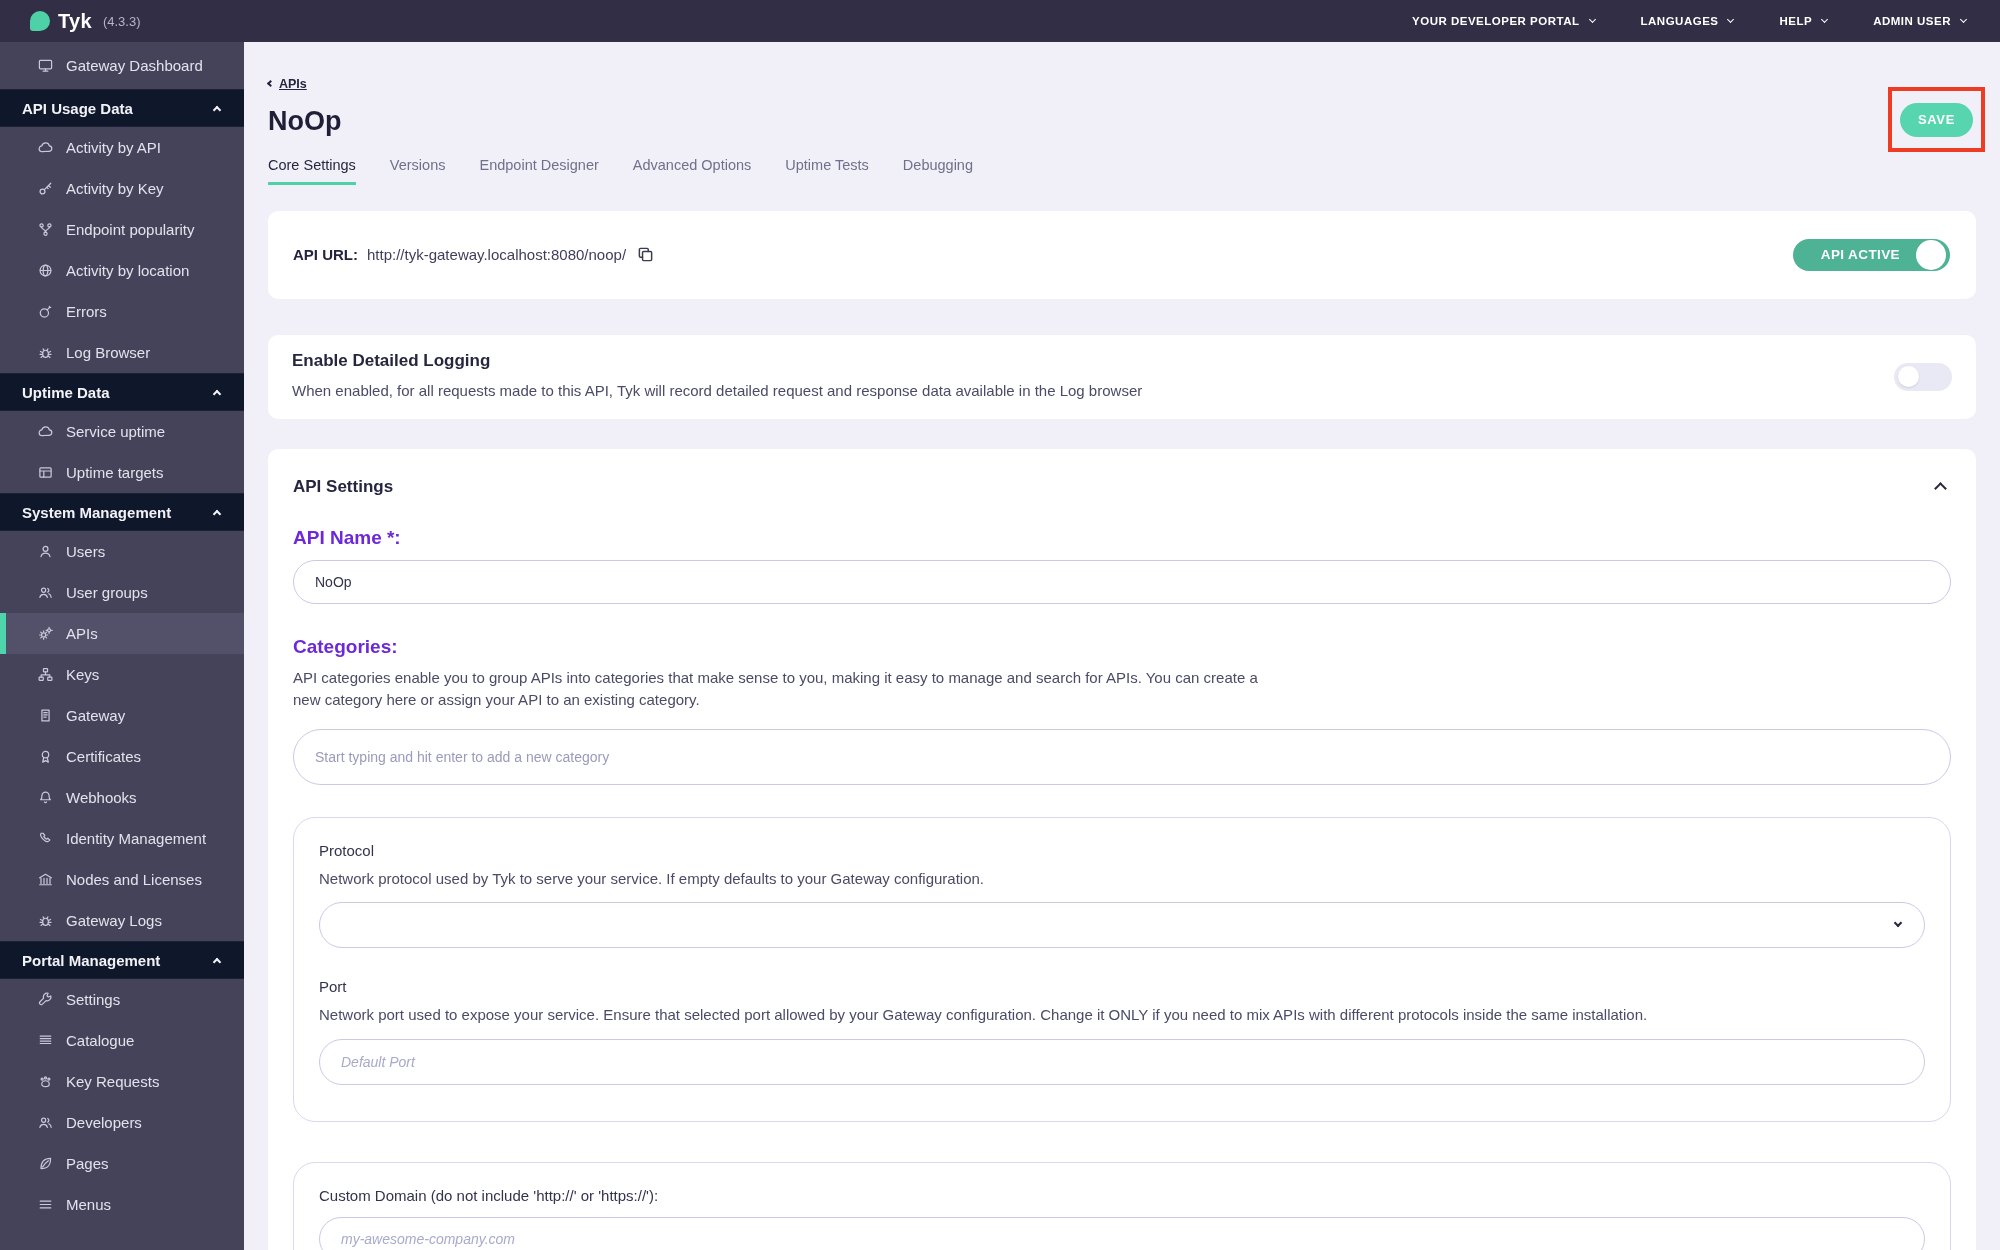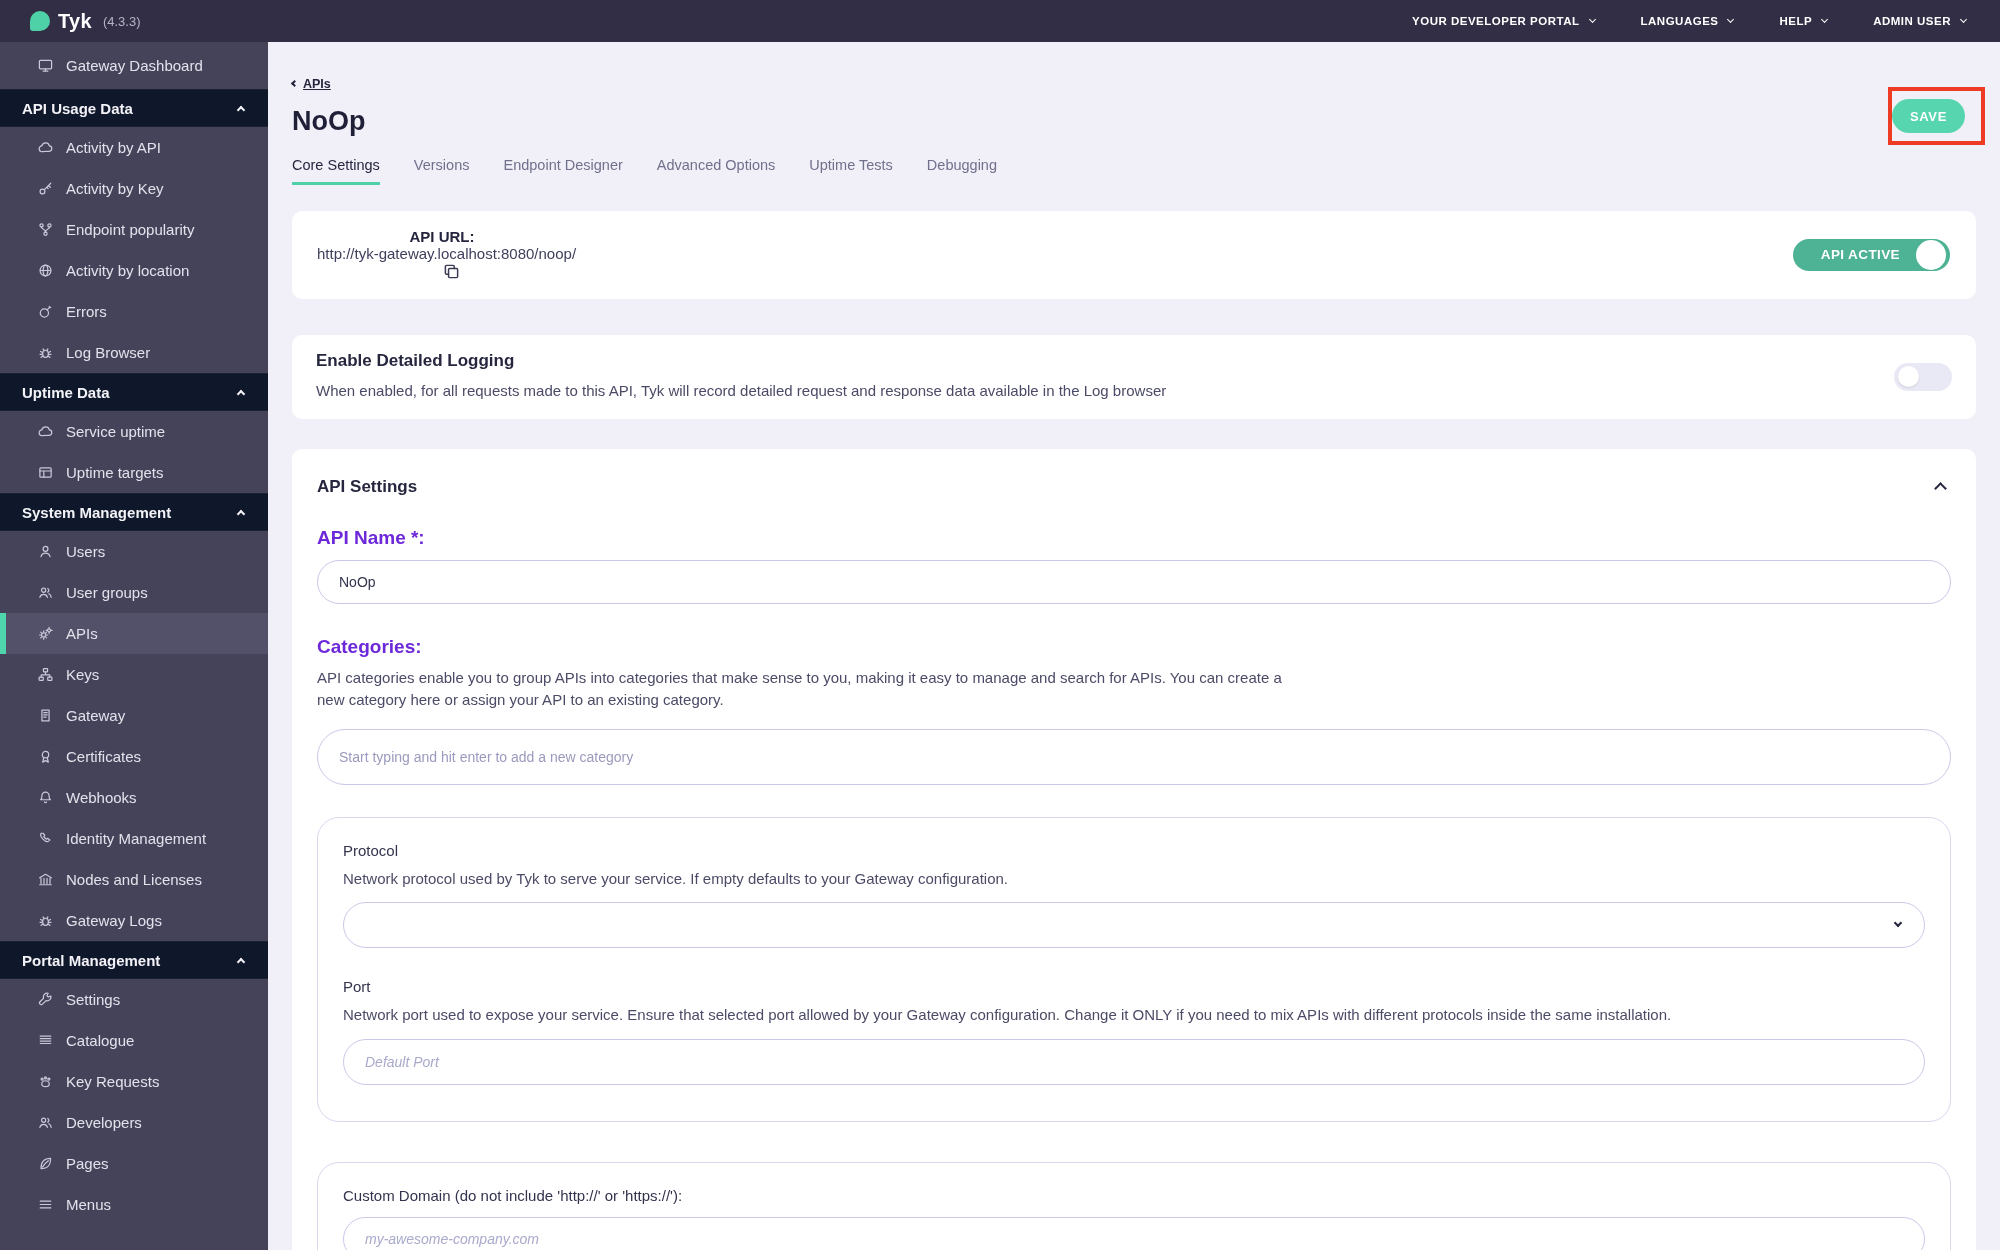--- a/index.html
+++ b/index.html
@@ -19,47 +19,47 @@
   
   .chev { display:inline-block; border-style:solid; border-color:currentColor; border-width:2px 2px 0 0; }
   .chev.down { transform:rotate(135deg); }
   .chev.up { transform:rotate(-45deg); }
   .chev.left { border-width:0 0 2px 2px; transform:rotate(45deg); }
 
   
   .shell { display:flex; height:1208px; }
 
   
-  .sidebar { width:268px; flex-shrink:0; background:#454359; }
+  .sidebar { width:244px; flex-shrink:0; background:#454359; }
   .side-item { height:41px; display:flex; align-items:center; gap:11px; padding-left:38px; font-size:15px; color:#e2e2ec; cursor:pointer; }
   .side-item.top { height:47px; }
   .side-item.active { background:#53516a; border-left:6px solid #4fd5ab; padding-left:32px; }
   .s-icon { width:17px; height:16px; display:flex; align-items:center; color:#c9c9da; flex-shrink:0; }
   .side-header { height:38px; background:#0f172a; border-top:1px solid rgba(40,38,58,.6); border-bottom:1px solid rgba(40,38,58,.6);
                  display:flex; align-items:center; justify-content:space-between; padding:0 24px 0 22px;
                  font-size:15px; font-weight:700; color:#f2f2f7; cursor:pointer; }
   .side-header .chev { width:6px; height:6px; margin-top:3px; }
 
   
   .main { flex:1; background:#f1f0f8; position:relative; padding:30px 24px 0; overflow:hidden; }
   .breadcrumb { display:inline-flex; align-items:center; gap:6px; font-size:12.5px; font-weight:700; color:#24243e; text-decoration:underline; cursor:pointer; }
   .breadcrumb .chev.left { width:5px; height:5px; }
   .page-title { font-size:27px; font-weight:700; color:#1f1f38; margin:15px 0 20px; }
   .tabs { display:flex; gap:34px; }
   .tab { font-size:14.5px; color:#70708c; padding-bottom:9px; cursor:pointer; border-bottom:3px solid transparent; white-space:nowrap; }
   .tab.active { color:#26263f; border-bottom-color:var(--accent); }
 
-  .save-annotation { position:absolute; top:45px; right:15px; width:97px; height:58px; border:4px solid var(--annotation); display:flex; align-items:center; justify-content:flex-start; }
+  .save-annotation { position:absolute; top:45px; right:15px; width:97px; height:65px; border:4px solid var(--annotation); display:flex; align-items:center; justify-content:center; }
   .save-btn { width:73px; height:34px; border-radius:17px; background:var(--save); color:#fff; font-weight:700; font-size:13px; letter-spacing:.6px; border:none; cursor:pointer; font-family:inherit; }
 
   .card { background:#fff; border-radius:10px; }
 
   
   .url-card { margin-top:26px; height:88px; display:flex; align-items:center; justify-content:space-between; padding:0 26px 0 25px; }
-  .url-left { display:flex; align-items:center;flex-direction:column; }
+  .url-left { display:flex; align-items:center; }
   .url-label { font-weight:700; font-size:15px; color:#24243e; margin-right:9px; }
   .url-value { font-size:15px; color:#3f3f5c; }
   .copy-icon { margin-left:10px; color:#3a3a55; display:flex; cursor:pointer; }
   .toggle-on { display:flex; align-items:center; gap:16px; background:var(--toggle-on); color:#fff; font-weight:700; font-size:13.5px; letter-spacing:.4px;
                padding:0 4px 0 28px; height:32px; border-radius:19px; cursor:pointer; }
   .toggle-on .knob { width:30px; height:30px; border-radius:50%; background:#fff; }
 
   
   .logging-card { margin-top:36px; height:84px; display:flex; align-items:center; justify-content:space-between; padding:0 24px; }
   .card-h2 { font-size:17px; font-weight:700; color:#26263f; }

